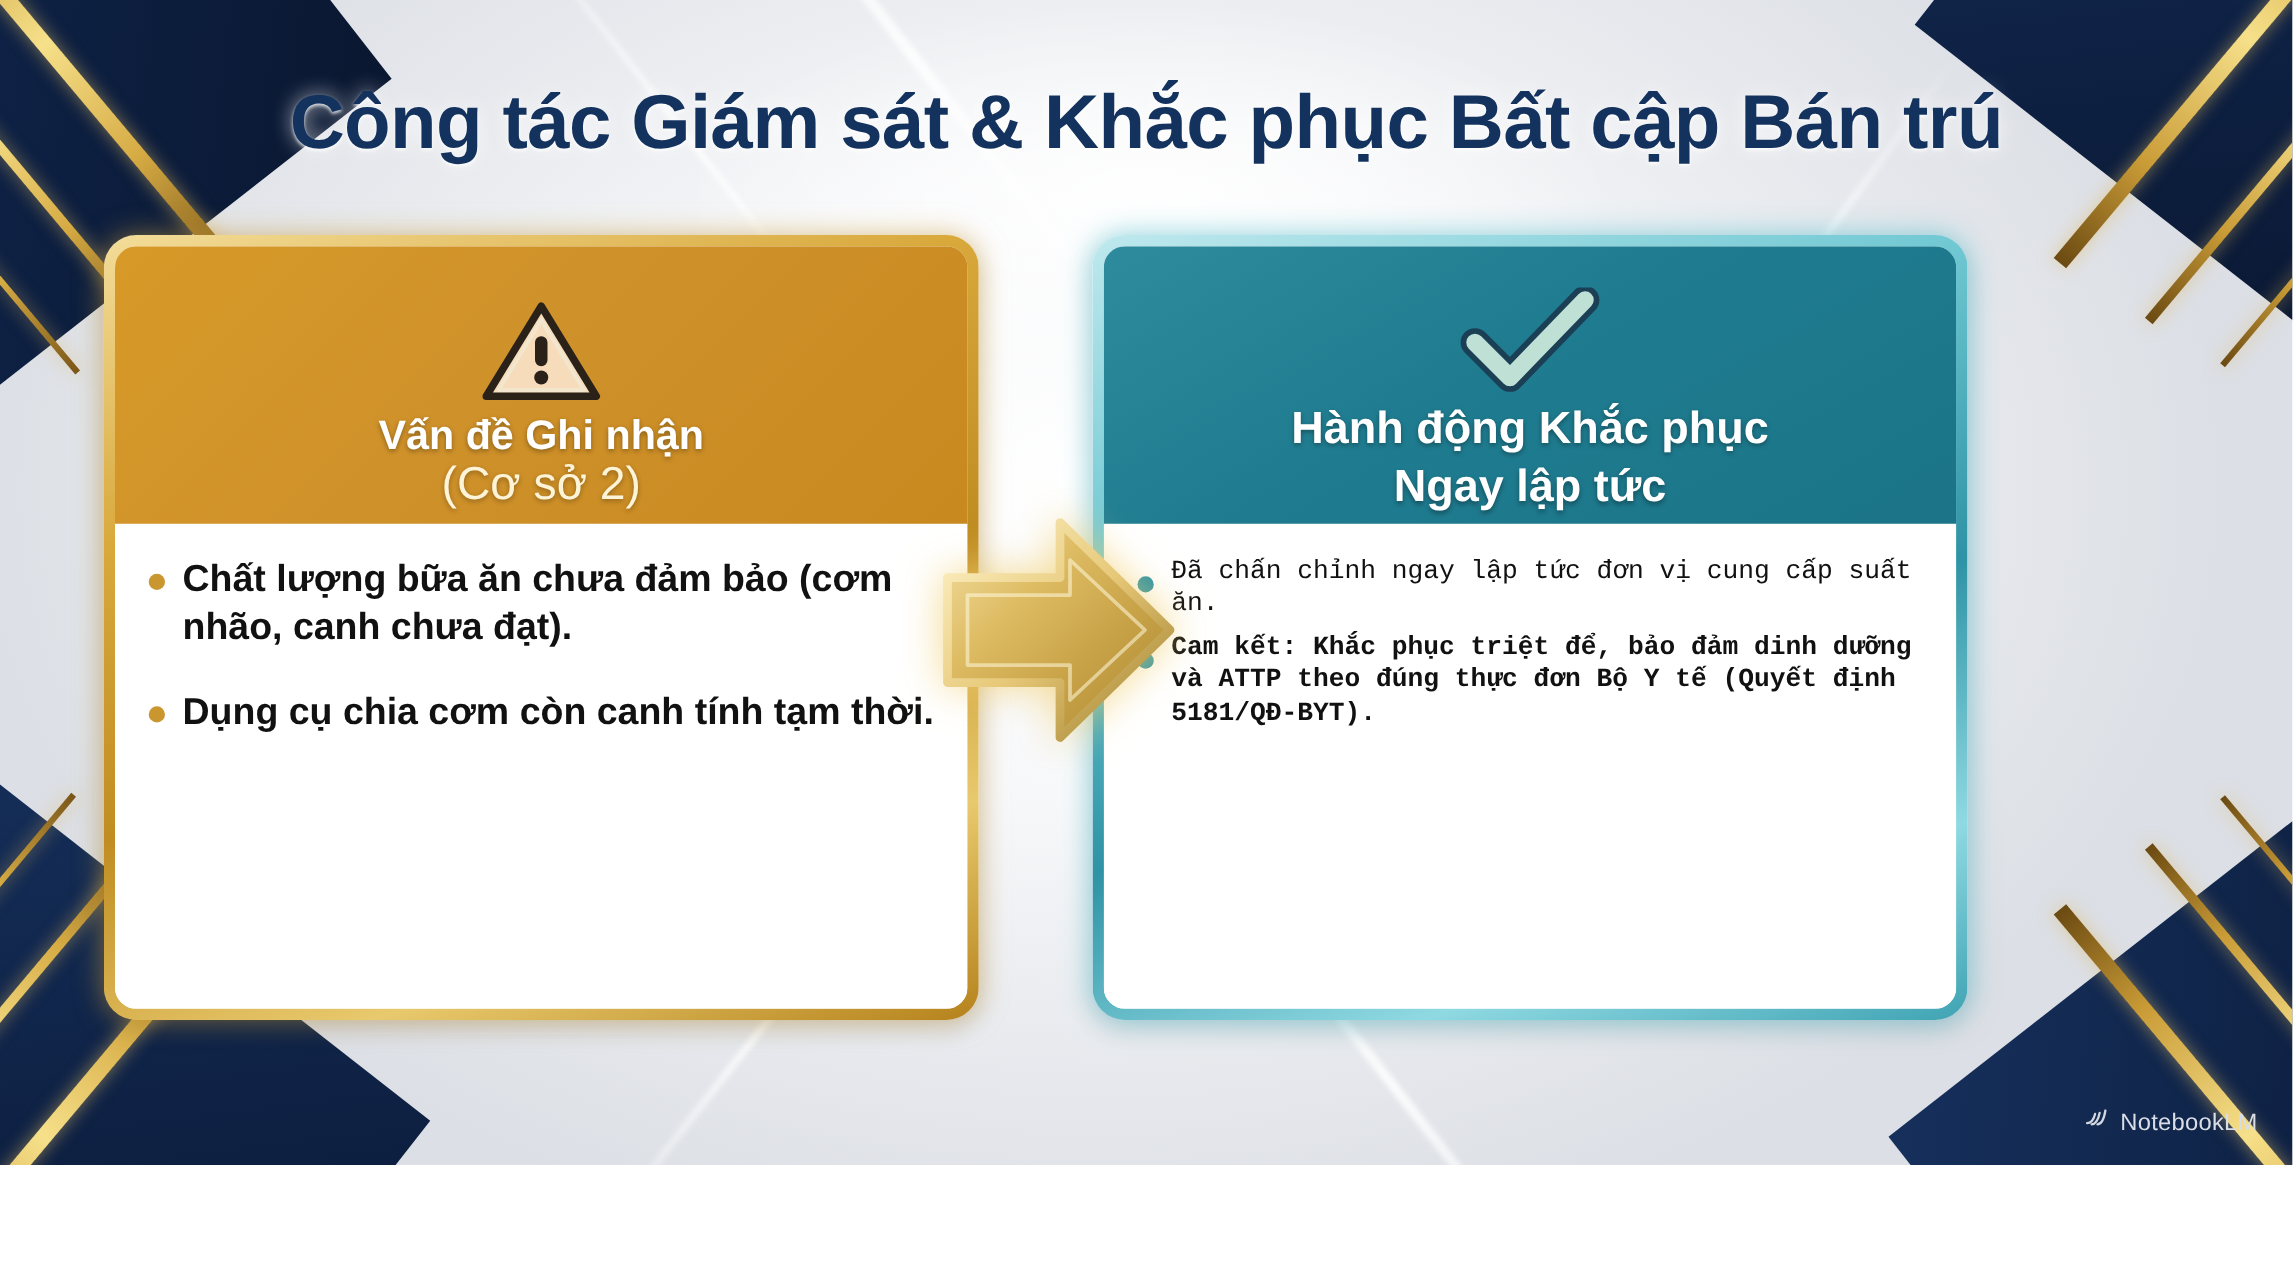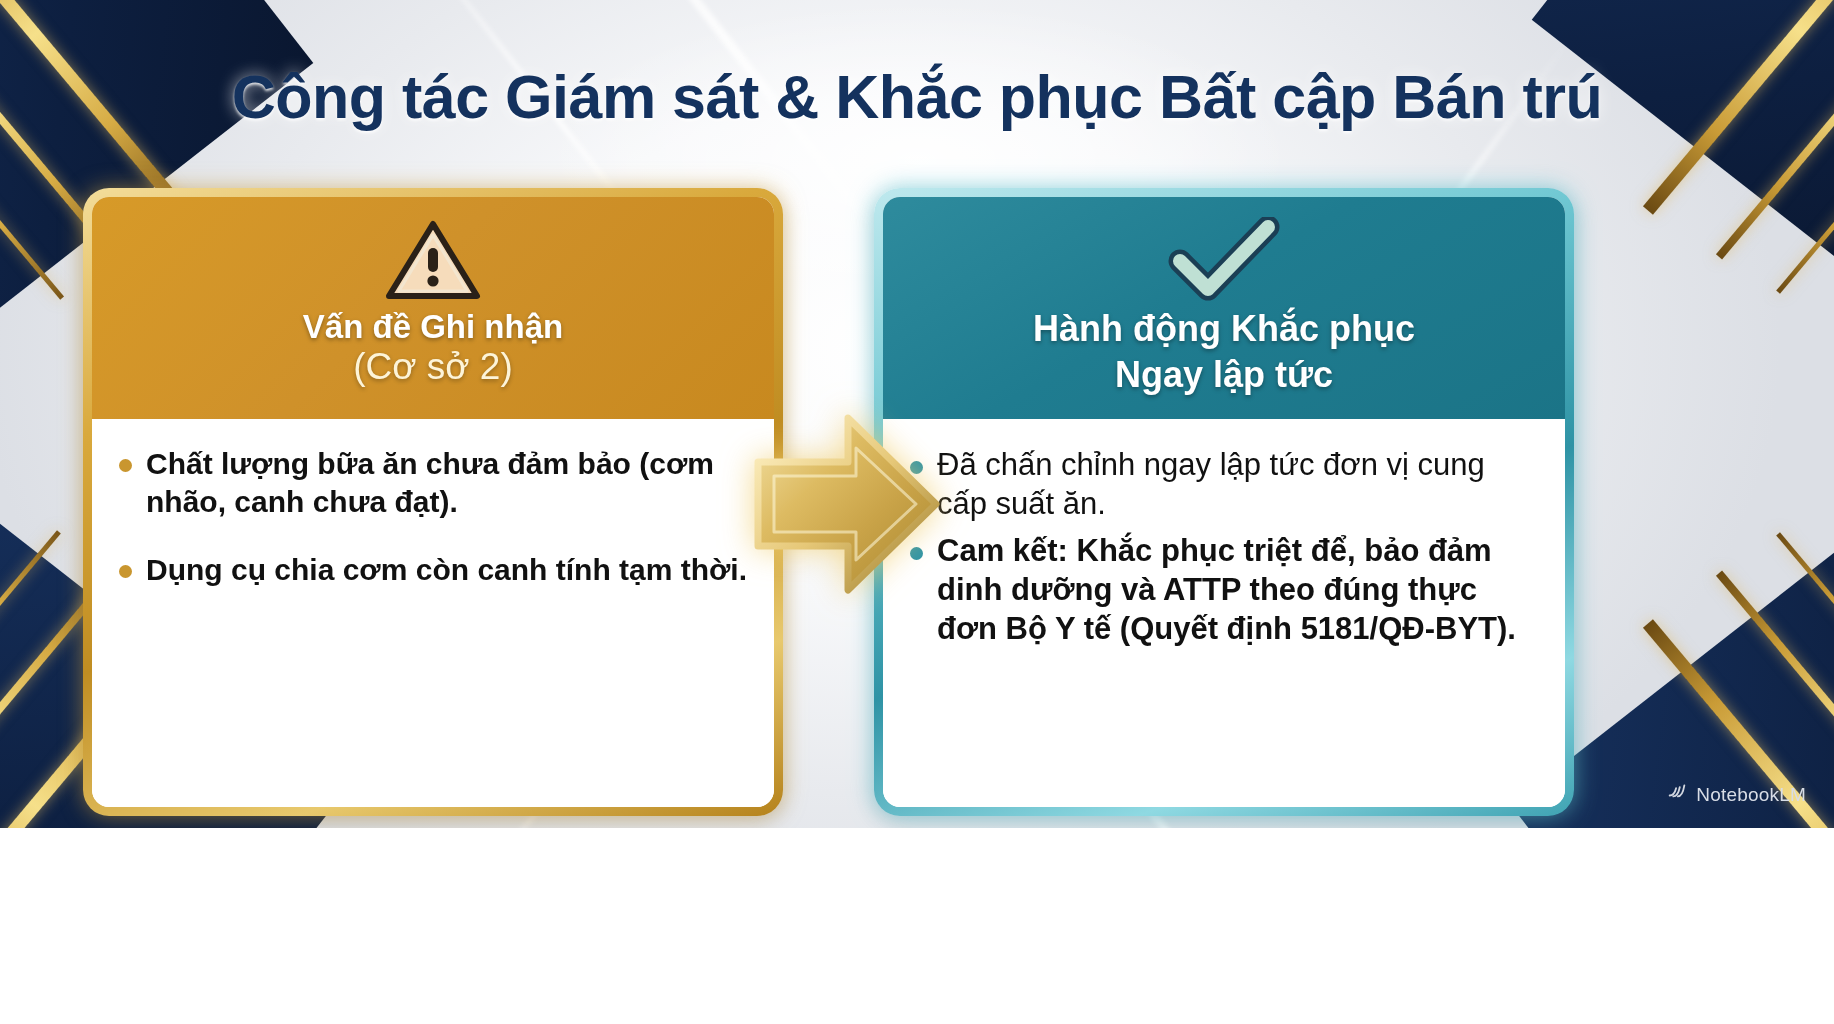--- a/index.html
+++ b/index.html
@@ -7,21 +7,21 @@
   html, body {
     width: 1834px;
     height: 1024px;
     overflow: hidden;
     font-family: "Liberation Sans", sans-serif;
   }
 
   .slide {
     position: relative;
     width: 1834px;
-    height: 828px;
+    height: 932px;
     background:
       radial-gradient(ellipse 900px 620px at 48% 42%, #ffffff 0%, #f7f8fa 40%, #e8eaee 72%, #dcdfe5 100%);
     overflow: hidden;
   }
 
   
   .bg-layer { position: absolute; inset: 0; pointer-events: none; }
 
   .corner-nav {
     position: absolute;
@@ -128,21 +128,21 @@
     box-shadow: 0 0 24px rgba(100,205,220,0.65), 0 6px 20px rgba(0,0,0,0.13);
   }
 
   .card-head {
     position: relative;
     height: 222px;
     padding: 14px 22px 10px;
     display: flex;
     flex-direction: column;
     align-items: center;
-    justify-content: flex-start;
+    justify-content: flex-end;
     color: #ffffff;
     text-align: center;
   }
   .head-warning {
     background: linear-gradient(135deg, #d79a28 0%, #cf912a 45%, #c8891f 100%);
   }
   .head-action {
     background: linear-gradient(150deg, #2e8b9d 0%, #1f7c90 45%, #1b7487 100%);
   }
 
@@ -182,21 +182,21 @@
     content: "";
     position: absolute;
     left: 9px;
     top: 14px;
     width: 13px;
     height: 13px;
     border-radius: 50%;
   }
   .bullets-left li { font-size: 30px; font-weight: bold; margin-bottom: 30px; }
   .bullets-left li::before { background: #c9962f; }
-  .bullets-right li { font-size: 31px; font-weight: normal; margin-bottom: 8px; }
+  .bullets-right li { font-size: 21px; font-weight: normal; margin-bottom: 8px; font-family: Liberation Mono, monospace; }
   .bullets-right li::before { background: #2d93a6; top: 16px; }
   .bullets-right li.bold { font-weight: bold; }
 
   
   .arrow {
     position: absolute;
     left: 752px;
     top: 406px;
     width: 190px;
     height: 196px;

